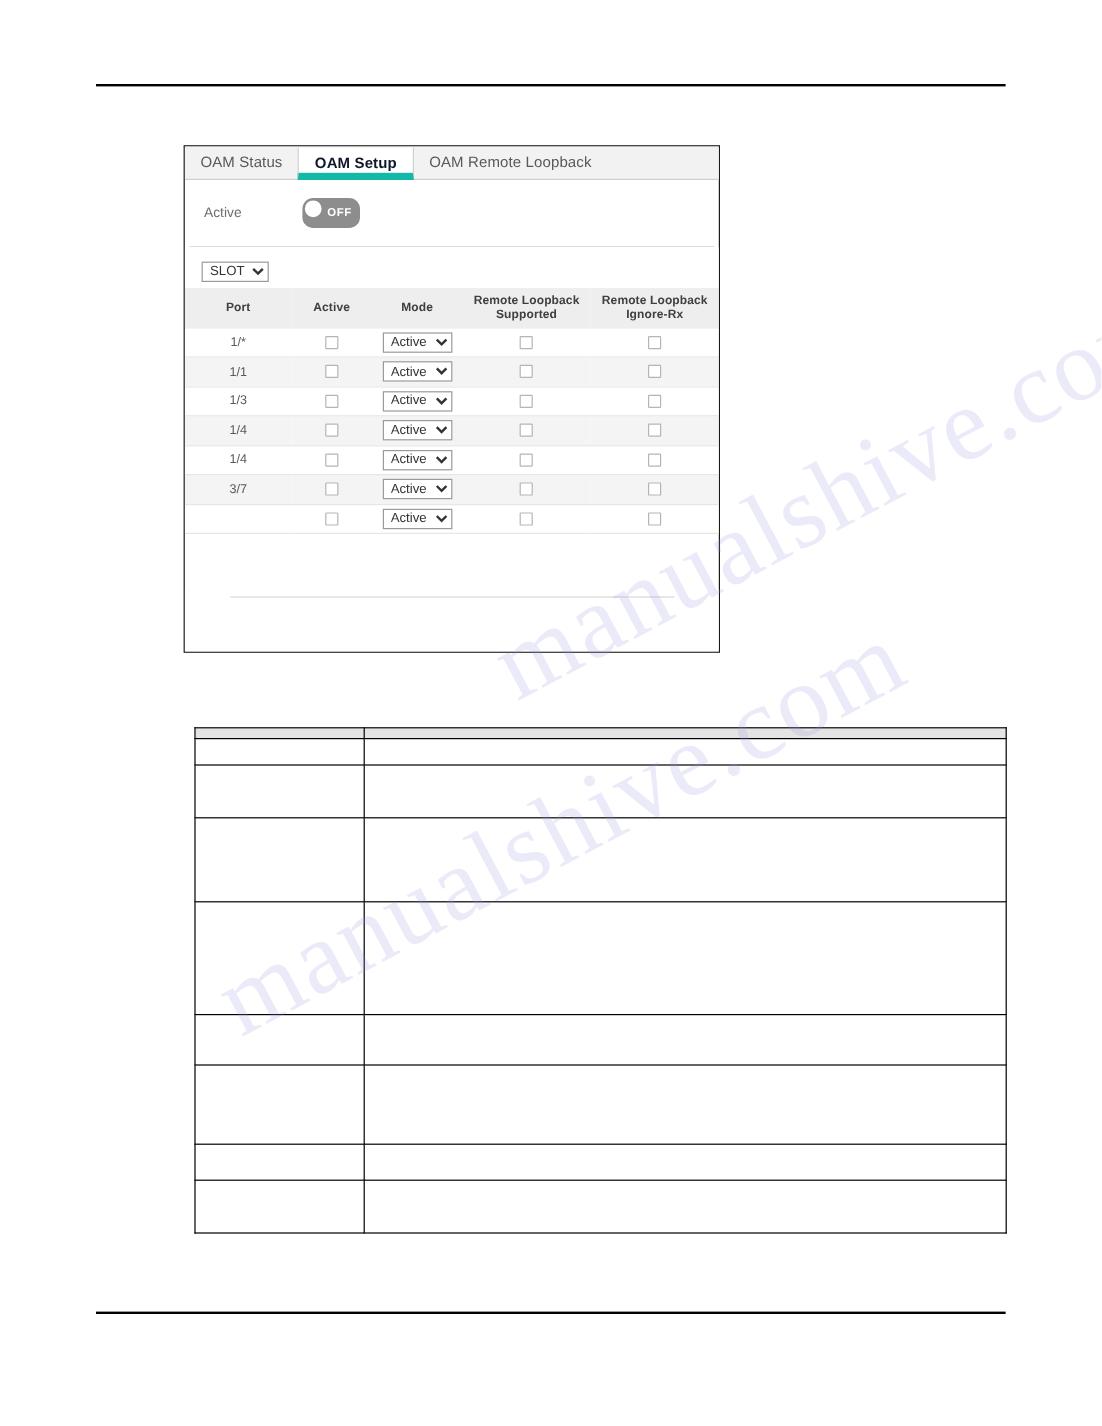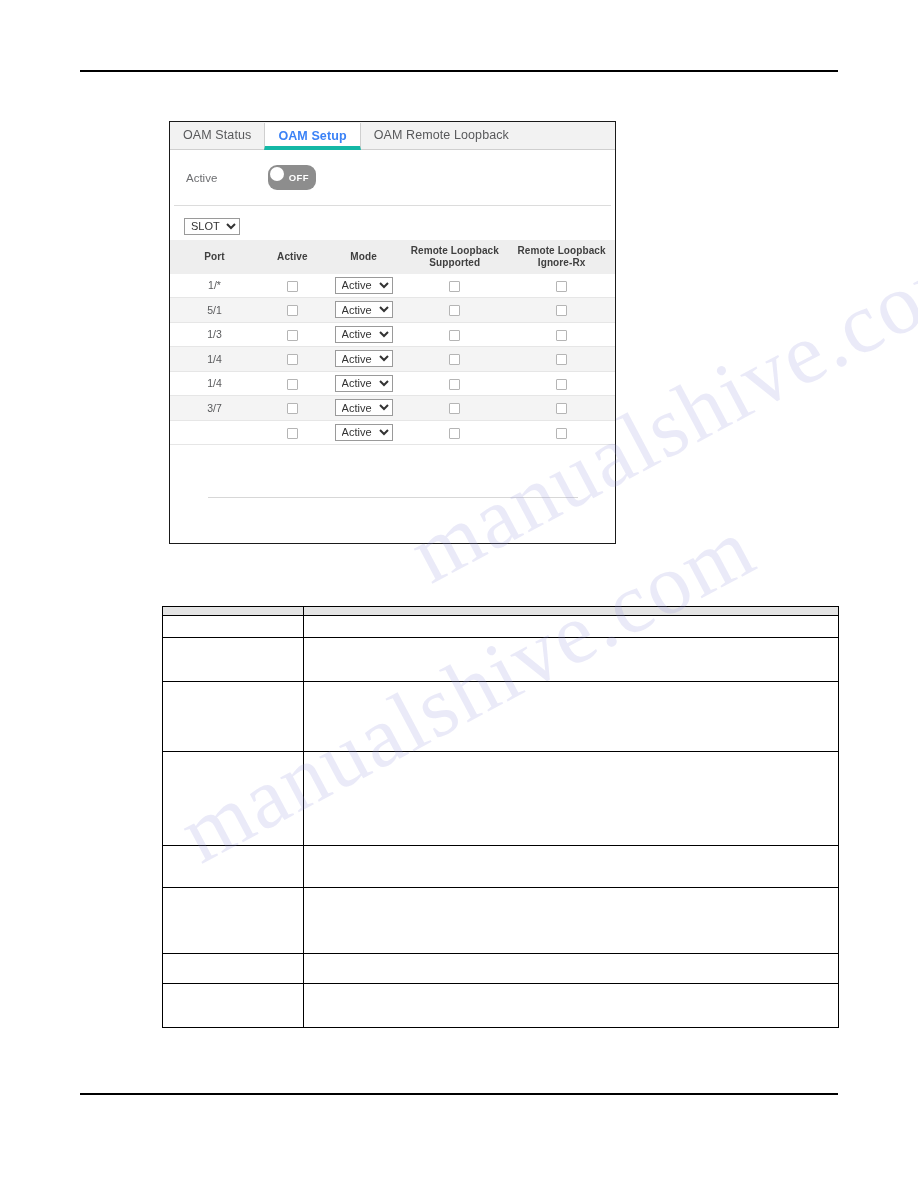--- a/index.html
+++ b/index.html
@@ -23,21 +23,21 @@
     width: 758px;
     height: 2px;
     background: #000000;
   }
   #header-rule { top: 70px; }
   #footer-rule { top: 1093px; }
 
   
   #ui-panel {
     position: absolute;
-    left: 169px;
+    left: 153px;
     top: 121px;
     width: 447px;
     height: 423px;
     border: 1.5px solid #1a1a1a;
     background: #ffffff;
     box-sizing: border-box;
     overflow: hidden;
   }
 
   
@@ -54,25 +54,25 @@
     color: #58595b;
     padding: 5px 13px 5px 13px;
     line-height: 17px;
     height: 100%;
     box-sizing: border-box;
     white-space: nowrap;
     letter-spacing: .1px;
   }
   .tab.active {
     background: #ffffff;
-    color: #3b82f6;
+    color: #0f172a;
     font-weight: bold;
     border-left: 1px solid #cfcfcf;
     border-right: 1px solid #cfcfcf;
-    border-bottom: 4px solid #14b8a6;
+    border-bottom: 6px solid #14b8a6;
     margin-bottom: -1px;
   }
 
   
   .active-row {
     height: 56px;
     display: flex;
     align-items: center;
     padding-left: 12px;
     border-bottom: 1px solid #dcdcdc;
@@ -306,21 +306,21 @@
     </thead>
     <tbody id="port-rows">
         <tr>
           <td>1/*</td>
           <td><input type="checkbox" class="cb" style=""></td>
           <td><select class="mode-select"><option>Active</option><option>Passive</option></select></td>
           <td><input type="checkbox" class="cb" style=""></td>
           <td><input type="checkbox" class="cb" style=""></td>
         </tr>
         <tr>
-          <td>5/1</td>
+          <td>1/1</td>
           <td><input type="checkbox" class="cb" style=""></td>
           <td><select class="mode-select"><option>Active</option><option>Passive</option></select></td>
           <td><input type="checkbox" class="cb" style=""></td>
           <td><input type="checkbox" class="cb" style=""></td>
         </tr>
         <tr>
           <td>1/3</td>
           <td><input type="checkbox" class="cb" style=""></td>
           <td><select class="mode-select"><option>Active</option><option>Passive</option></select></td>
           <td><input type="checkbox" class="cb" style=""></td>

